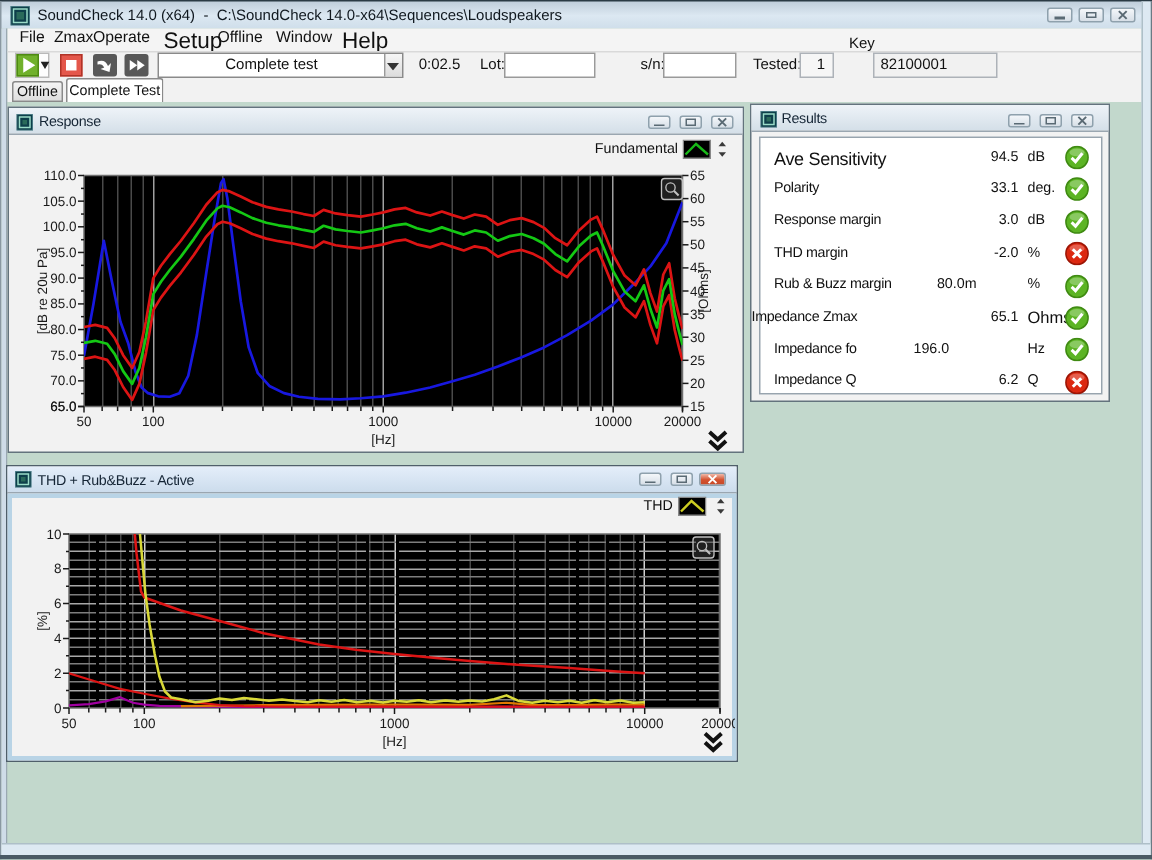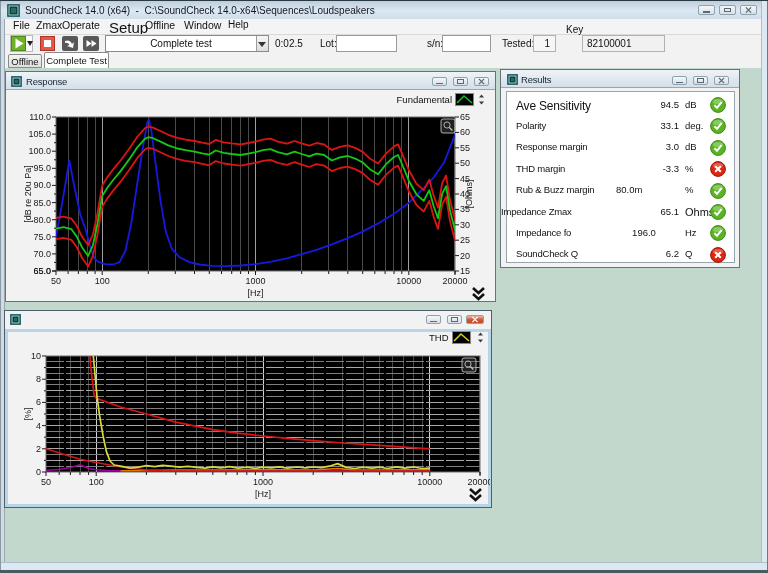--- a/index.html
+++ b/index.html
@@ -33,21 +33,21 @@
     </svg>
   </div>
 
 <div class="abs" style="left:5px;top:19px;width:756px;height:15px;background:#f4f4f4"></div>
 <div class="abs" style="left:13px;top:19px;font-size:10.5px;color:#111">File</div>
 <div class="abs" style="left:36px;top:19px;font-size:10.5px;color:#111">Zmax</div>
 <div class="abs" style="left:62px;top:19px;font-size:10.5px;color:#111">Operate</div>
 <div class="abs" style="left:109px;top:19px;font-size:15px;color:#111">Setup</div>
 <div class="abs" style="left:145px;top:19px;font-size:10.5px;color:#111">Offline</div>
 <div class="abs" style="left:184px;top:19px;font-size:10.5px;color:#111">Window</div>
-<div class="abs" style="left:228px;top:19px;font-size:10px;color:#111">Help</div>
+<div class="abs" style="left:228px;top:19px;font-size:15px;color:#111">Help</div>
 
 <div class="abs" style="left:5px;top:34px;width:756px;height:20px;background:#f2f2f2;border-top:1px solid #d9d9d9"></div>
 <div class="abs" style="left:10px;top:35px;width:23px;height:17px;background:#fdfdfd;border:1px solid #b9b9b9"></div>
 <div class="abs" style="left:11px;top:36px;width:15px;height:15px;background:#71b12c;border:1px solid #4e8a12"></div>
 <svg class="abs" style="left:14px;top:38px" width="11" height="11">
     <path d="M1.5 0.5 L9.5 5.5 L1.5 10.5 Z" fill="#fff"></path>
   </svg>
 <svg class="abs" style="left:27px;top:41px" width="6" height="5">
     <path d="M0 0 L6 0 L3 5 Z" fill="#222"></path>
   </svg>
@@ -61,21 +61,21 @@
 <svg class="abs" style="left:84px;top:37px" width="14" height="13">
     <path d="M2.5 3 L7.5 6.5 L2.5 10 Z" fill="#fff"></path>
     <path d="M7.5 3 L12.5 6.5 L7.5 10 Z" fill="#fff"></path>
   </svg>
 <div class="abs" style="left:105px;top:35px;width:164px;height:17px;background:#fff;border:1px solid #8a8a8a"></div>
 <div class="abs" style="left:105px;top:38px;width:152px;text-align:center;font-size:10px;color:#111">Complete test</div>
 <div class="abs" style="left:256px;top:36px;width:12px;height:15px;background:linear-gradient(#f6f6f6,#dcdcdc);border-left:1px solid #9a9a9a"></div>
 <svg class="abs" style="left:258px;top:42px" width="8" height="5">
     <path d="M0 0 L8 0 L4 5 Z" fill="#333"></path>
   </svg>
-<div class="abs" style="left:275px;top:38px;width:36px;font-size:10px;color:#111;text-align:left">0:02.5</div>
+<div class="abs" style="left:275px;top:38px;width:36px;font-size:10px;color:#111;text-align:center">0:02.5</div>
 <div class="abs" style="left:320px;top:38px;font-size:10px;color:#111">Lot:</div>
 <div class="abs" style="left:336px;top:35px;width:61px;height:17px;background:#fff;border:1px solid #9a9a9a"></div>
 <div class="abs" style="left:427px;top:38px;font-size:10px;color:#111">s/n:</div>
 <div class="abs" style="left:442px;top:35px;width:49px;height:17px;background:#fff;border:1px solid #9a9a9a"></div>
 <div class="abs" style="left:502px;top:38px;font-size:10px;color:#111">Tested:</div>
 <div class="abs" style="left:533px;top:35px;width:23px;height:17px;background:#f6f6f6;border:1px solid #adb2b8"></div>
 <div class="abs" style="left:533px;top:38px;width:17px;font-size:10px;color:#111;text-align:right">1</div>
 <div class="abs" style="left:566px;top:24px;font-size:10px;color:#111">Key</div>
 <div class="abs" style="left:582px;top:35px;width:83px;height:17px;background:#f1f1f1;border:1px solid #adb2b8"></div>
 <div class="abs" style="left:587px;top:38px;font-size:10px;color:#111">82100001</div>
@@ -294,61 +294,64 @@
   </svg>
 <div class="abs" style="left:516px;top:141.3px;font-size:9.5px;letter-spacing:-0.2px;color:#111">Response margin</div>
 <div class="abs" style="left:609px;top:141.3px;width:70px;font-size:9.5px;color:#111;text-align:right">3.0</div>
 <div class="abs" style="left:685px;top:141.3px;font-size:9.5px;color:#111">dB</div>
 <svg class="abs" style="left:710px;top:139.8px" width="16" height="16">
     <circle cx="8" cy="8" r="7.4" fill="#5cb424" stroke="#3f8a12" stroke-width="1"></circle>
     <ellipse cx="8" cy="4.6" rx="5" ry="2.6" fill="#fff" opacity="0.28"></ellipse>
     <path d="M4.4 8.3 L7 10.8 L11.6 5.2" fill="none" stroke="#fff" stroke-width="2"></path>
   </svg>
 <div class="abs" style="left:516px;top:162.7px;font-size:9.5px;letter-spacing:-0.2px;color:#111">THD margin</div>
-<div class="abs" style="left:609px;top:162.7px;width:70px;font-size:9.5px;color:#111;text-align:right">-3.3</div>
+<div class="abs" style="left:609px;top:162.7px;width:70px;font-size:9.5px;color:#111;text-align:right">-2.0</div>
 <div class="abs" style="left:685px;top:162.7px;font-size:9.5px;color:#111">%</div>
 <svg class="abs" style="left:710px;top:161.2px" width="16" height="16">
     <circle cx="8" cy="8" r="7.4" fill="#dc2810" stroke="#9c1505" stroke-width="1"></circle>
     <ellipse cx="8" cy="4.6" rx="5" ry="2.6" fill="#fff" opacity="0.25"></ellipse>
     <path d="M5.2 5.2 L10.8 10.8 M10.8 5.2 L5.2 10.8" fill="none" stroke="#fff" stroke-width="2"></path>
   </svg>
 <div class="abs" style="left:516px;top:184.1px;font-size:9.5px;letter-spacing:-0.2px;color:#111">Rub &amp; Buzz margin</div>
-<div class="abs" style="left:616px;top:184.1px;width:70px;font-size:9.5px;color:#111;text-align:left">80.0m</div>
+<div class="abs" style="left:581px;top:184.1px;width:70px;font-size:9.5px;color:#111;text-align:right">80.0m</div>
 <div class="abs" style="left:685px;top:184.1px;font-size:9.5px;color:#111">%</div>
 <svg class="abs" style="left:710px;top:182.6px" width="16" height="16">
     <circle cx="8" cy="8" r="7.4" fill="#5cb424" stroke="#3f8a12" stroke-width="1"></circle>
     <ellipse cx="8" cy="4.6" rx="5" ry="2.6" fill="#fff" opacity="0.28"></ellipse>
     <path d="M4.4 8.3 L7 10.8 L11.6 5.2" fill="none" stroke="#fff" stroke-width="2"></path>
   </svg>
 <div class="abs" style="left:501px;top:205.5px;font-size:9.5px;letter-spacing:-0.2px;color:#111">Impedance Zmax</div>
 <div class="abs" style="left:609px;top:205.5px;width:70px;font-size:9.5px;color:#111;text-align:right">65.1</div>
 <div class="abs" style="left:685px;top:205.5px;font-size:11px;color:#111">Ohms</div>
 <svg class="abs" style="left:710px;top:204.0px" width="16" height="16">
     <circle cx="8" cy="8" r="7.4" fill="#5cb424" stroke="#3f8a12" stroke-width="1"></circle>
     <ellipse cx="8" cy="4.6" rx="5" ry="2.6" fill="#fff" opacity="0.28"></ellipse>
     <path d="M4.4 8.3 L7 10.8 L11.6 5.2" fill="none" stroke="#fff" stroke-width="2"></path>
   </svg>
 <div class="abs" style="left:516px;top:226.9px;font-size:9.5px;letter-spacing:-0.2px;color:#111">Impedance fo</div>
-<div class="abs" style="left:609px;top:226.9px;width:70px;font-size:9.5px;color:#111;text-align:center">196.0</div>
+<div class="abs" style="left:609px;top:226.9px;width:70px;font-size:9.5px;color:#111;text-align:left">196.0</div>
 <div class="abs" style="left:685px;top:226.9px;font-size:9.5px;color:#111">Hz</div>
 <svg class="abs" style="left:710px;top:225.39999999999998px" width="16" height="16">
     <circle cx="8" cy="8" r="7.4" fill="#5cb424" stroke="#3f8a12" stroke-width="1"></circle>
     <ellipse cx="8" cy="4.6" rx="5" ry="2.6" fill="#fff" opacity="0.28"></ellipse>
     <path d="M4.4 8.3 L7 10.8 L11.6 5.2" fill="none" stroke="#fff" stroke-width="2"></path>
   </svg>
-<div class="abs" style="left:516px;top:248.3px;font-size:9.5px;letter-spacing:-0.2px;color:#111">SoundCheck Q</div>
+<div class="abs" style="left:516px;top:248.3px;font-size:9.5px;letter-spacing:-0.2px;color:#111">Impedance Q</div>
 <div class="abs" style="left:609px;top:248.3px;width:70px;font-size:9.5px;color:#111;text-align:right">6.2</div>
 <div class="abs" style="left:685px;top:248.3px;font-size:9.5px;color:#111">Q</div>
 <svg class="abs" style="left:710px;top:246.79999999999998px" width="16" height="16">
     <circle cx="8" cy="8" r="7.4" fill="#dc2810" stroke="#9c1505" stroke-width="1"></circle>
     <ellipse cx="8" cy="4.6" rx="5" ry="2.6" fill="#fff" opacity="0.25"></ellipse>
     <path d="M5.2 5.2 L10.8 10.8 M10.8 5.2 L5.2 10.8" fill="none" stroke="#fff" stroke-width="2"></path>
   </svg>
 
 <div class="panel" style="left:4px;top:310px;width:488px;height:198px;border-color:#4f5f6a">
+  <div class="ptitle" style="background:linear-gradient(#e4eefa,#ccdcec)">
+      <span class="ptxt">THD + Rub&amp;Buzz - Active</span>
+    </div>
   <div style="position:absolute;left:0;top:18px;right:0;bottom:0;border:3px solid #b9d4e6"></div>
 </div>
 <svg class="abs" style="left:10px;top:314px" width="11" height="11">
     <rect x="0" y="0" width="11" height="11" fill="#0e3f4a" stroke="#5a8a94" stroke-width="1"></rect>
     <rect x="2" y="2" width="7" height="7" fill="none" stroke="#9adcc8" stroke-width="1"></rect>
     <rect x="4" y="4" width="3" height="3" fill="#2a6a5a"></rect>
   </svg>
 <div class="abs" style="left:426px;top:315px;width:15px;height:9px;background:linear-gradient(#f4f7fa,#d7dfe7);border:1px solid #8fa1ad;border-radius:2px">
     <div style="position:absolute;left:3.0px;top:4.5px;width:7px;height:1.6px;background:#5a6a74"></div>
   </div>

